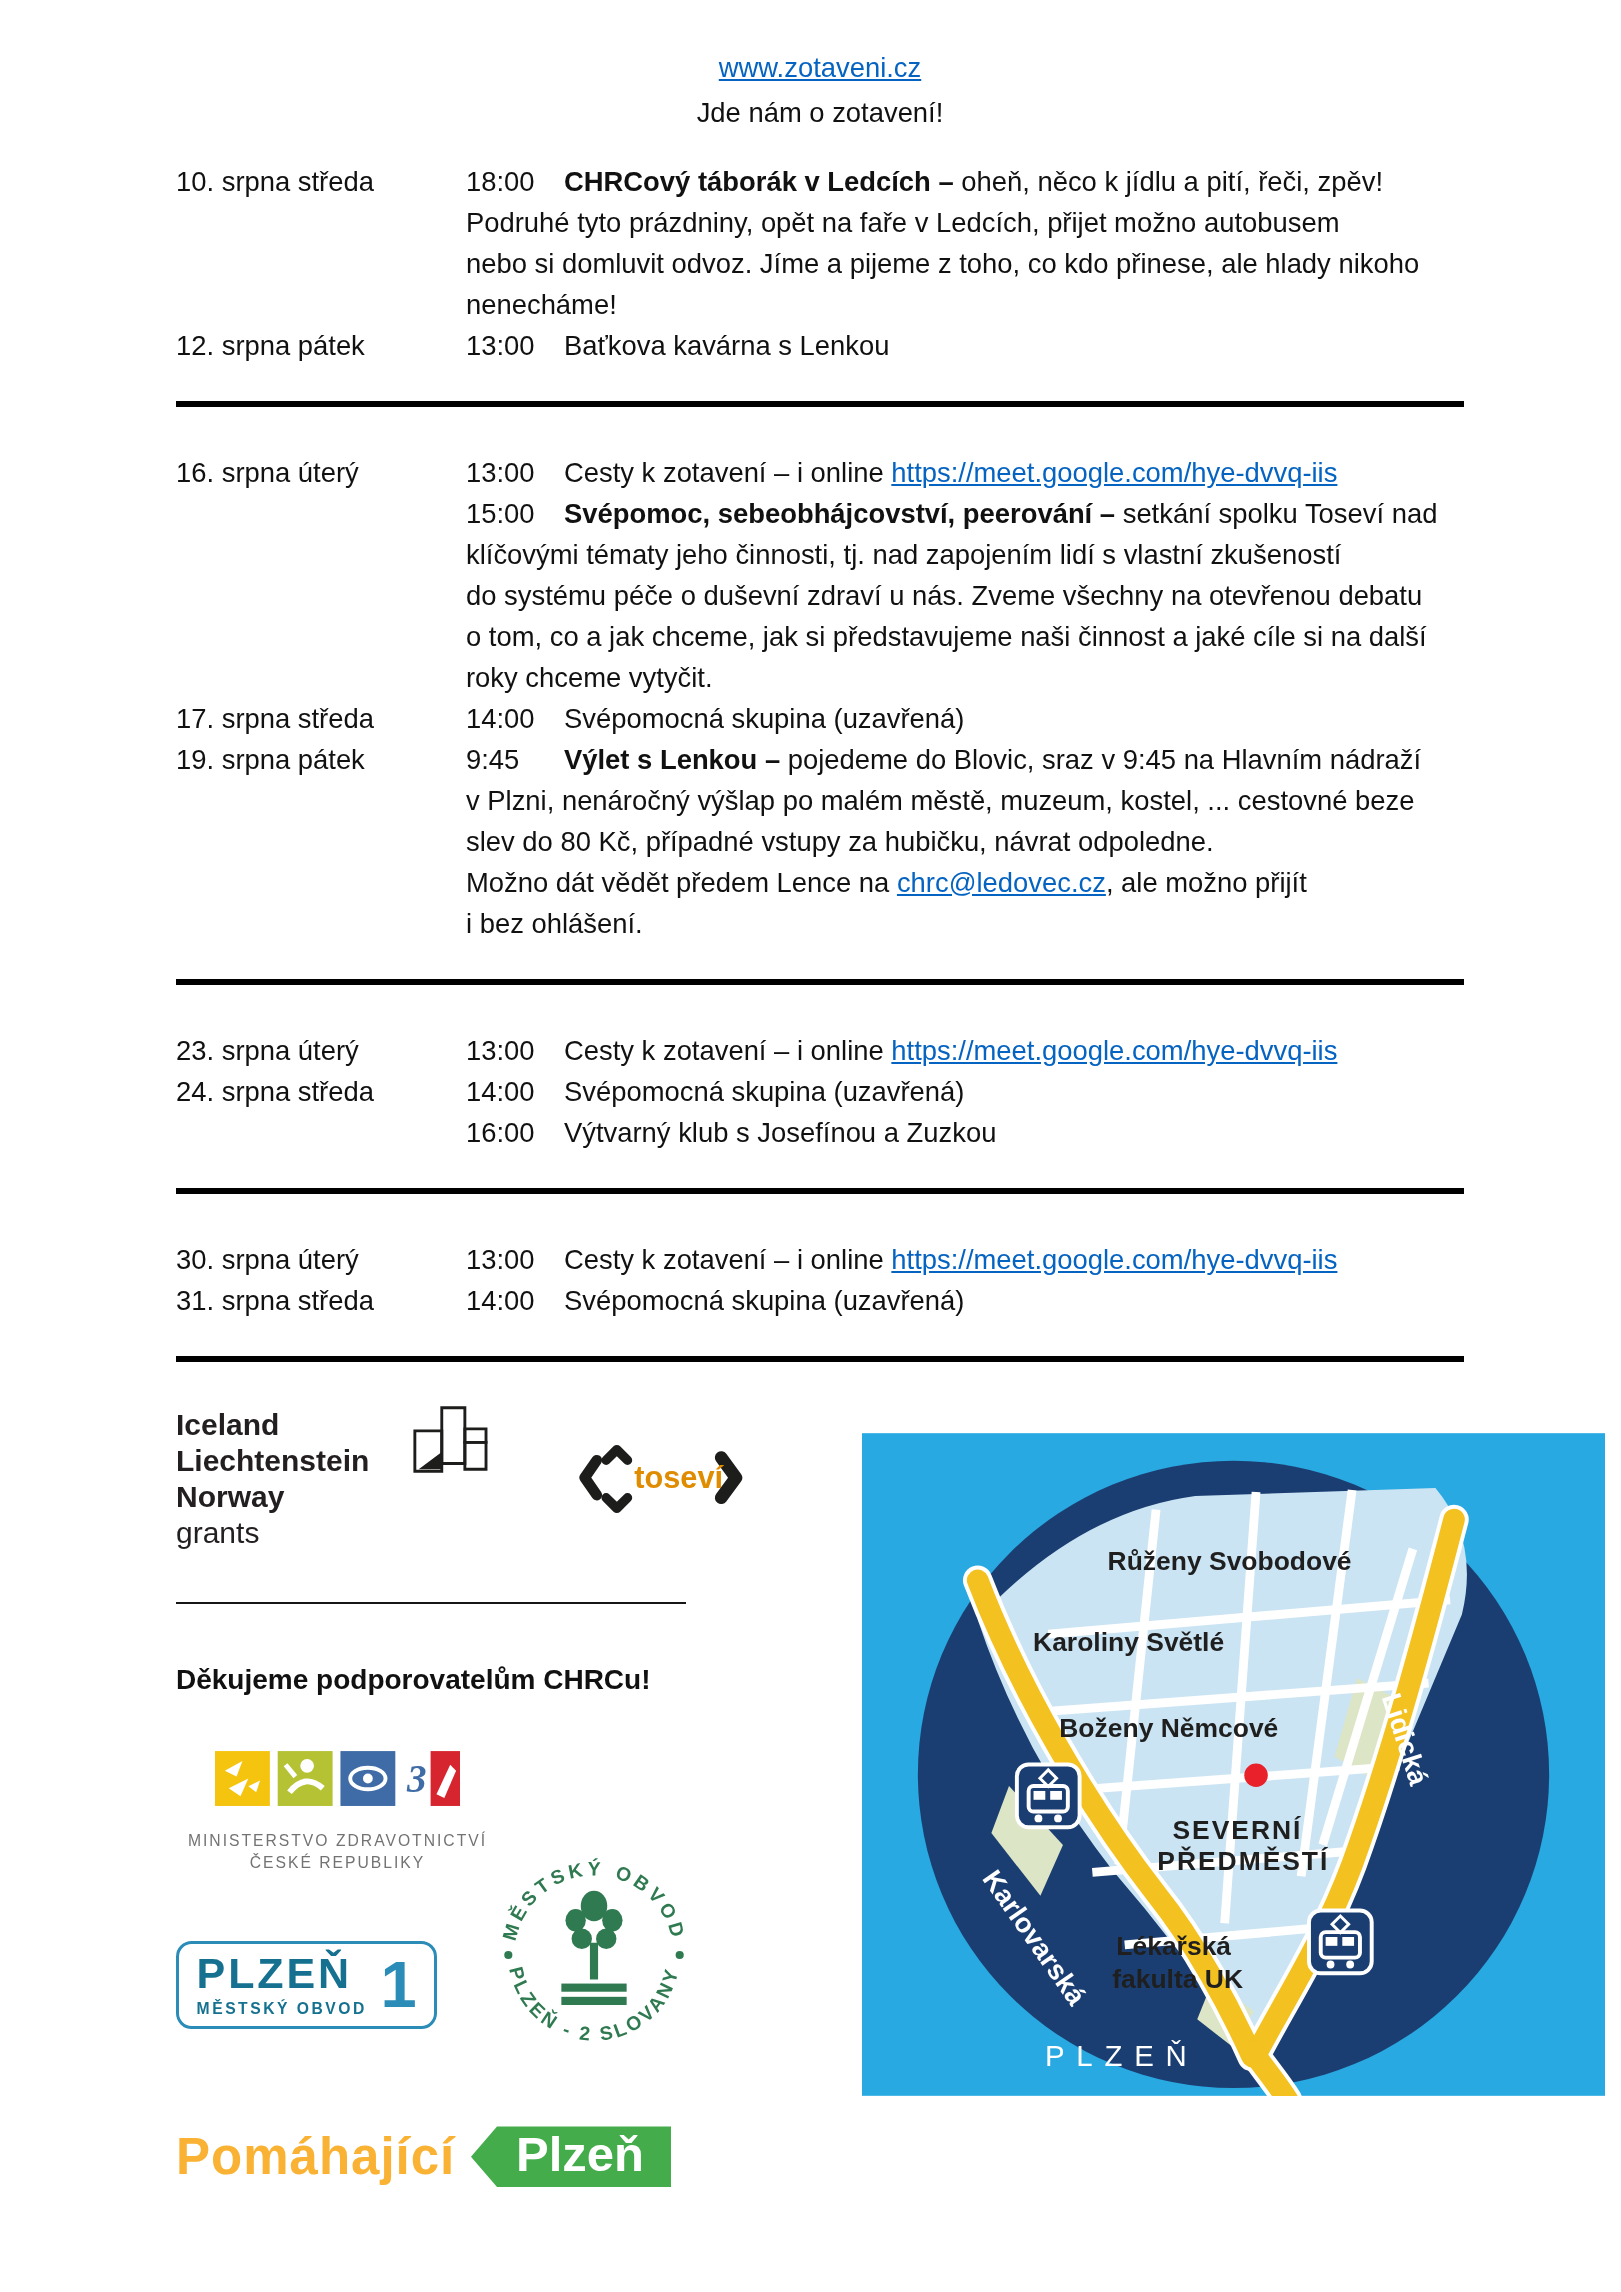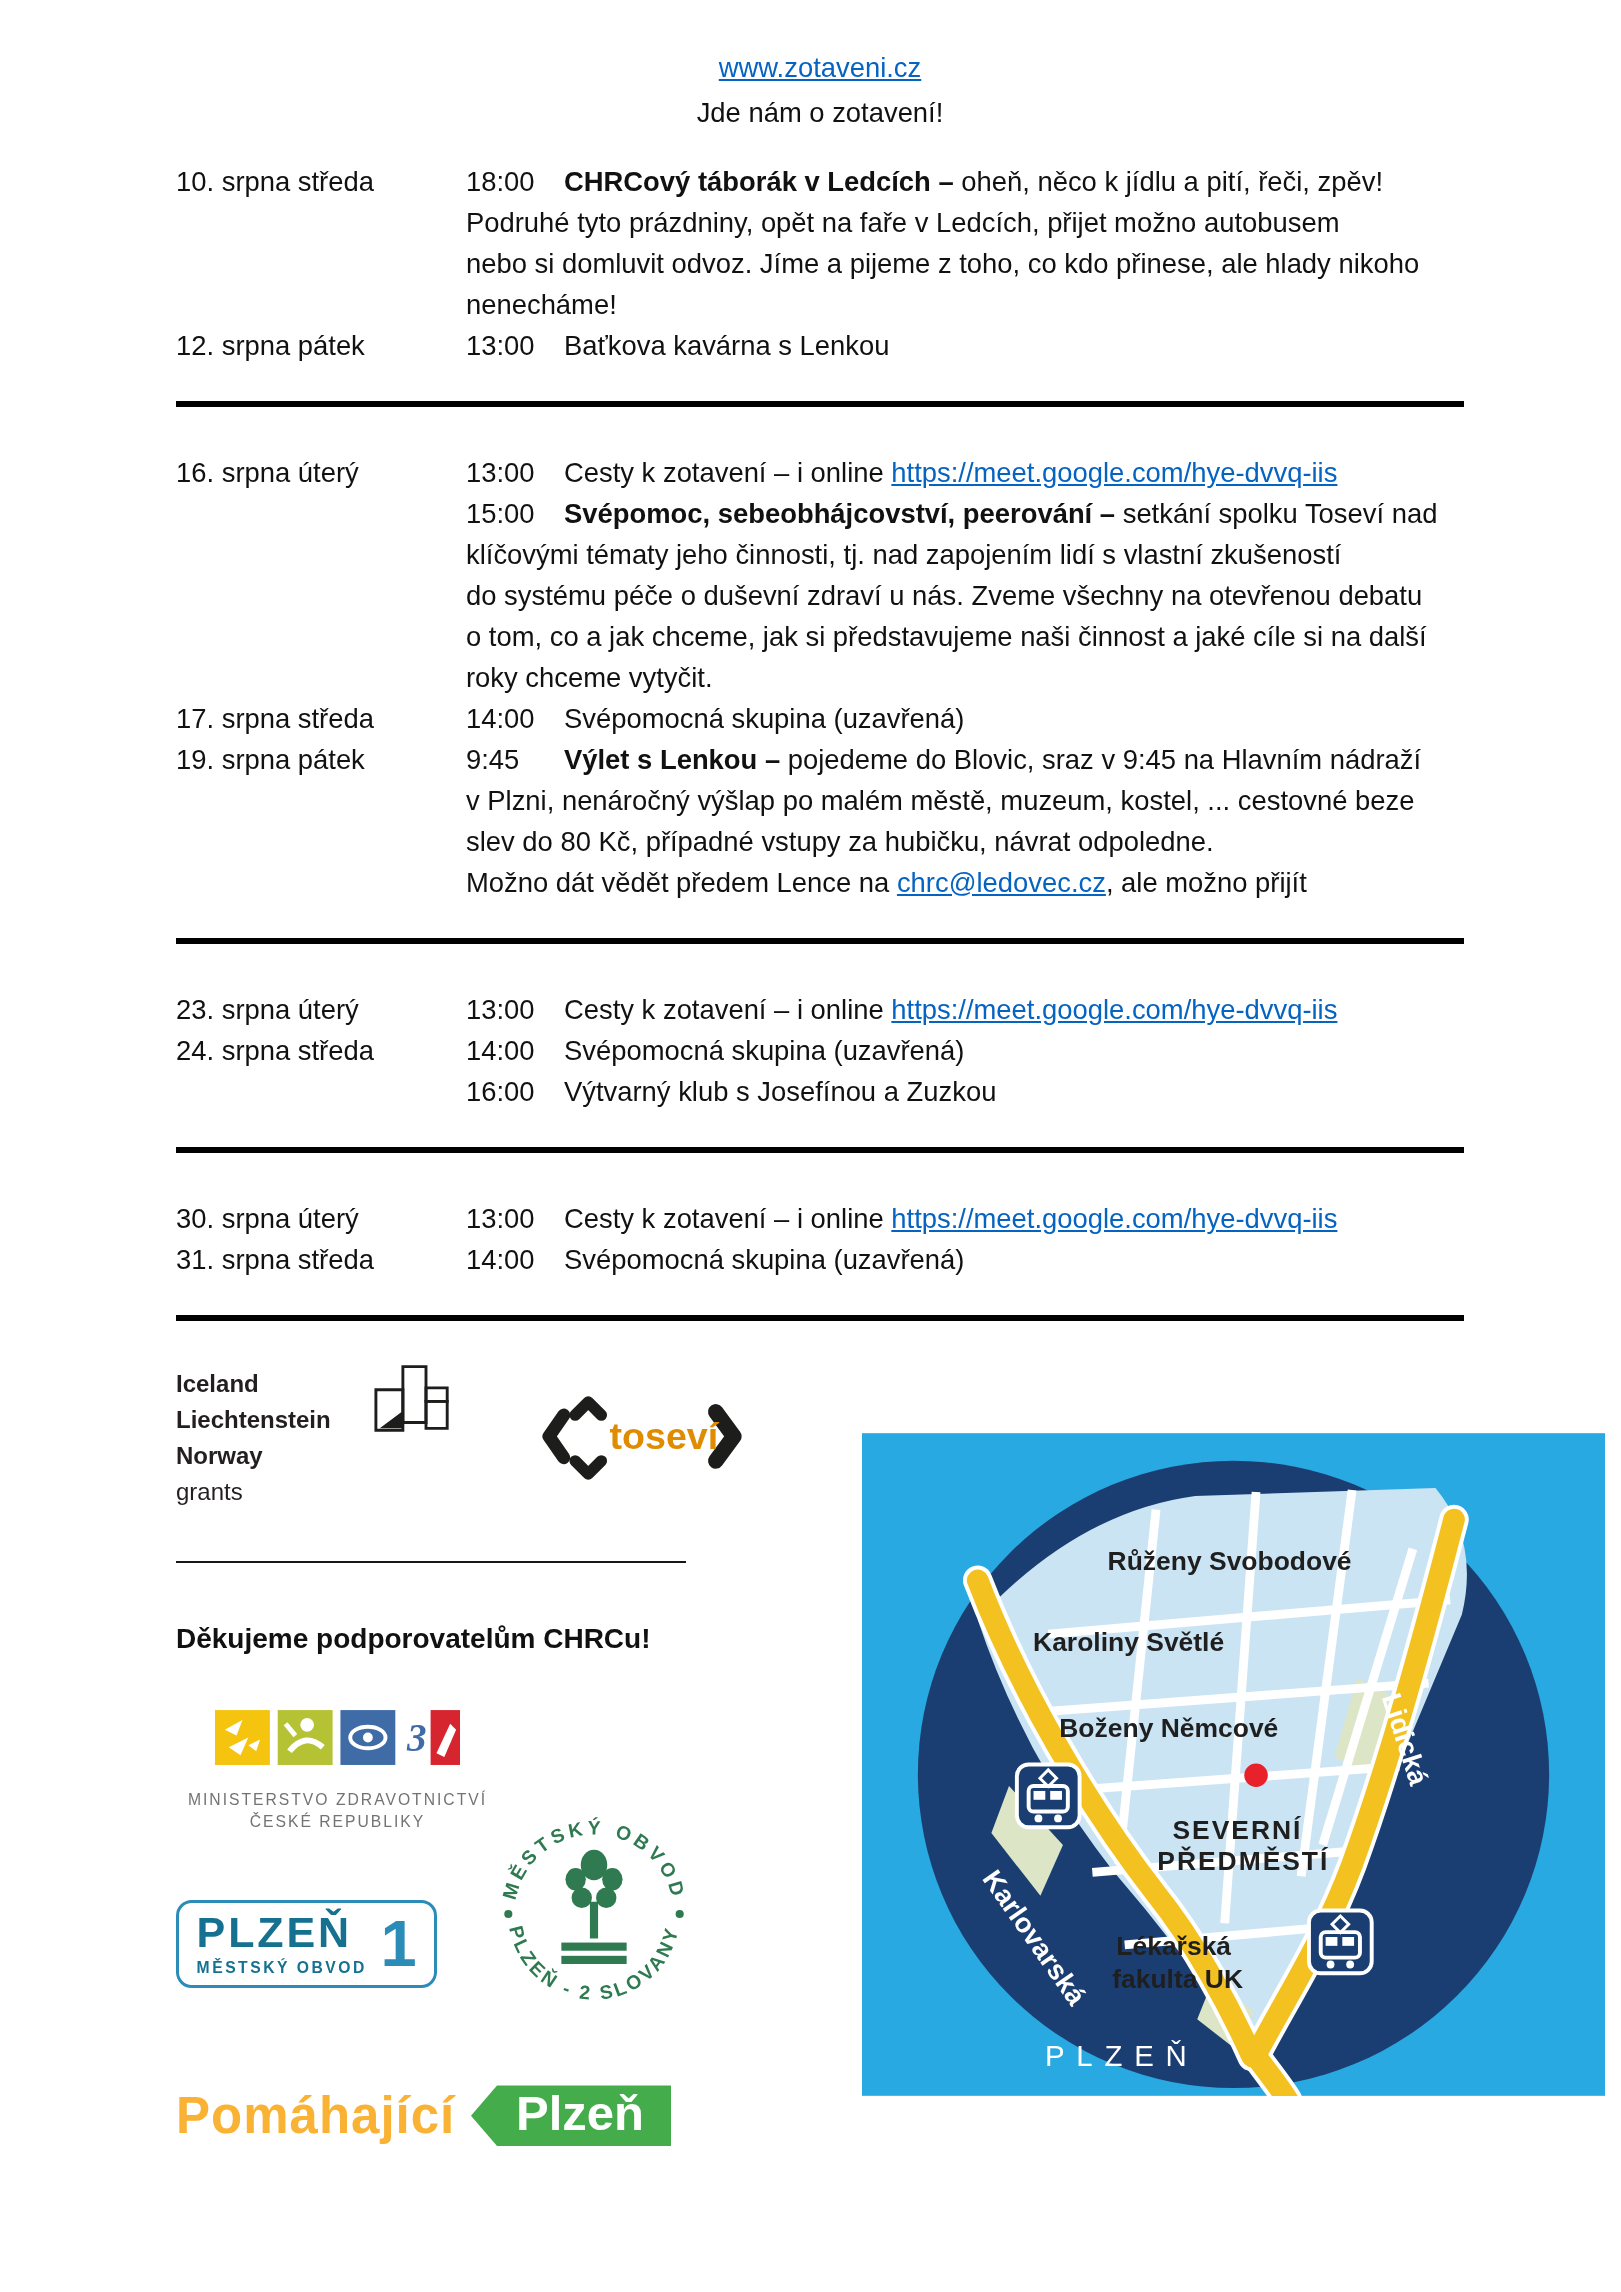--- a/index.html
+++ b/index.html
@@ -16,21 +16,21 @@
   .schedule{margin-top:25.5px;}
   .row{display:flex;align-items:flex-start;}
   .date-col{width:290px;flex:none;}
   .body-col{flex:1;min-width:0;}
   .time{display:inline-block;width:98px;}
   .divider{border-top:6.9px solid #000;margin:35px 0 45px 0;width:100%;}
   
   .footer-left{width:568px;}
   .logos-row{display:flex;align-items:center;margin-top:23.5px;}
   .eea{display:flex;align-items:flex-start;color:#231F20;}
-  .eea-text{font-size:24px;line-height:36px;font-weight:700;}
+  .eea-text{font-size:30px;line-height:36px;font-weight:700;}
   .eea-text .light{font-weight:400;}
   .eea-glyph{margin-left:13.7px;margin-top:-5.9px;}
   .tosevi{margin-left:73px;}
   .rule-line{width:510px;border-bottom:2.9px solid #161616;margin-top:51px;}
   .thanks{margin-top:55px;font-weight:700;font-size:28px;}
   .ministry{margin-top:51px;width:323px;text-align:center;}
   .ministry-caption{margin-top:11.8px;font-size:15.7px;line-height:21.6px;letter-spacing:2px;color:#737373;font-weight:400;}
   .gov-row{display:flex;align-items:center;margin-top:39px;}
   .plzen1{display:inline-flex;align-items:center;border:3.9px solid #2B8CB8;border-radius:15.7px;padding:7.8px 17.6px;background:#fff;}
   .p1-name{font-size:43px;font-weight:700;color:#15718F;letter-spacing:2.9px;line-height:43px;}
@@ -92,20 +92,21 @@
               <div class="line"><span class="time">14:00</span><span>Svépomocná skupina (uzavřená)</span></div>
             </div>
           </div>
           <div class="row">
             <div class="date-col">19. srpna pátek</div>
             <div class="body-col">
               <div class="line"><span class="time">9:45</span><span class="bold">Výlet s Lenkou – </span><span>pojedeme do Blovic, sraz v 9:45 na Hlavním nádraží</span></div>
               <div class="line"><span>v Plzni, nenáročný výšlap po malém městě, muzeum, kostel, ... cestovné beze</span></div>
               <div class="line"><span>slev do 80 Kč, případné vstupy za hubičku, návrat odpoledne.</span></div>
               <div class="line"><span>Možno dát vědět předem Lence na </span><a class="doc-link" href="#">chrc@ledovec.cz</a><span>, ale možno přijít</span></div>
+              <div class="line"><span>i bez ohlášení.</span></div>
             </div>
           </div>
         </div>
         <div class="divider"></div>
         <div class="block">
           <div class="row">
             <div class="date-col">23. srpna úterý</div>
             <div class="body-col">
               <div class="line"><span class="time">13:00</span><span>Cesty k zotavení – i online </span><a class="doc-link" href="#">https://meet.google.com/hye-dvvq-iis</a></div>
             </div>

